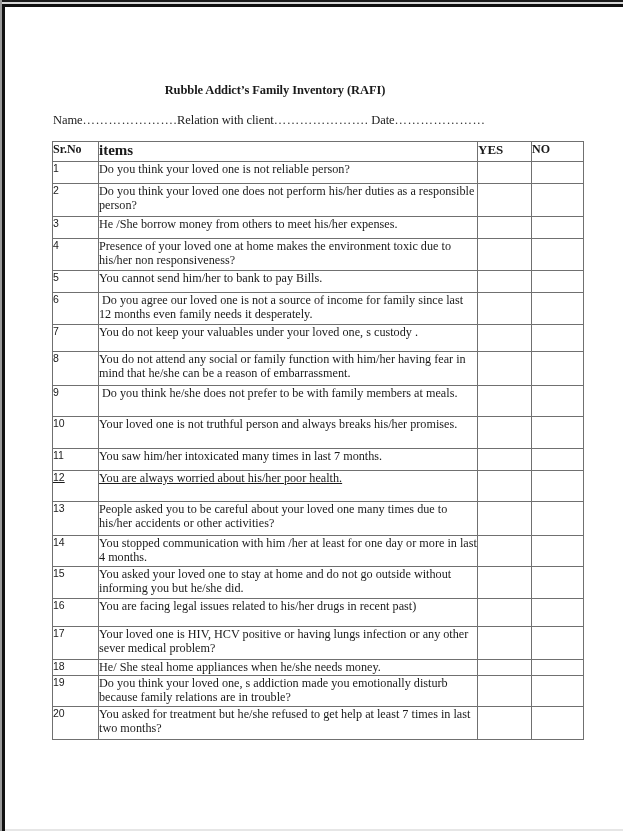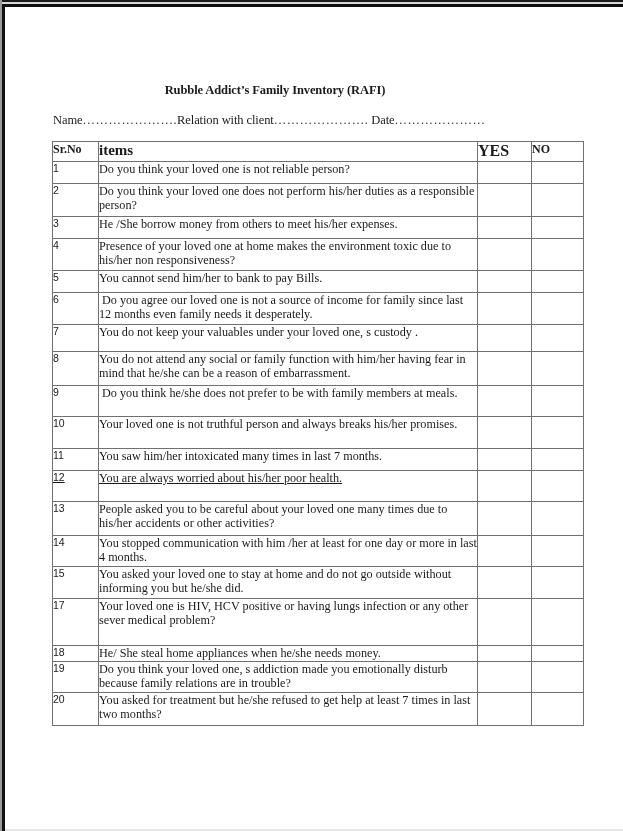--- a/index.html
+++ b/index.html
@@ -71,21 +71,21 @@
       vertical-align: top;
       padding: 0;
     }
     table.inv th {
       font-weight: bold;
       text-align: left;
       height: 19px;
     }
     th.h-sr { font-size: 12px; padding: 2px 0 0 3px; }
     th.h-items { text-align: center; font-size: 15px; padding-top: 2px; }
-    th.h-yes { font-size: 16px; padding: 1px 0 0 6px; }
+    th.h-yes { font-size: 13px; padding: 1px 0 0 6px; }
     th.h-no { font-size: 12px; padding: 1px 0 0 6px; }
     td.sr {
       font-family: "Liberation Sans", sans-serif;
       font-size: 10.5px;
       padding: 3px 0 0 5px;
     }
     td.item {
       padding: 1px 4px 0 5px;
       line-height: 14px;
     }
@@ -206,21 +206,27 @@
         <td class="item" style="white-space: pre-wrap;">You stopped communication with him /her at least for one day or more in last 4 months.</td>
         <td class="blank"></td>
         <td class="blank"></td>
       </tr>
       <tr style="height: 32px;">
         <td class="sr">15</td>
         <td class="item" style="white-space: pre-wrap;">You asked your loved one to stay at home and do not go outside without informing you but he/she did.</td>
         <td class="blank"></td>
         <td class="blank"></td>
       </tr>
-      <tr style="height: 47px;">
+      <tr style="height: 28px;">
+        <td class="sr">16</td>
+        <td class="item" style="white-space: pre-wrap;">You are facing legal issues related to his/her drugs in recent past)</td>
+        <td class="blank"></td>
+        <td class="blank"></td>
+      </tr>
+      <tr style="height: 33px;">
         <td class="sr">17</td>
         <td class="item" style="white-space: pre-wrap;">Your loved one is HIV, HCV positive or having lungs infection or any other sever medical problem?</td>
         <td class="blank"></td>
         <td class="blank"></td>
       </tr>
       <tr style="height: 16px;">
         <td class="sr">18</td>
         <td class="item" style="white-space: pre-wrap;">He/ She steal home appliances when he/she needs money.</td>
         <td class="blank"></td>
         <td class="blank"></td>

